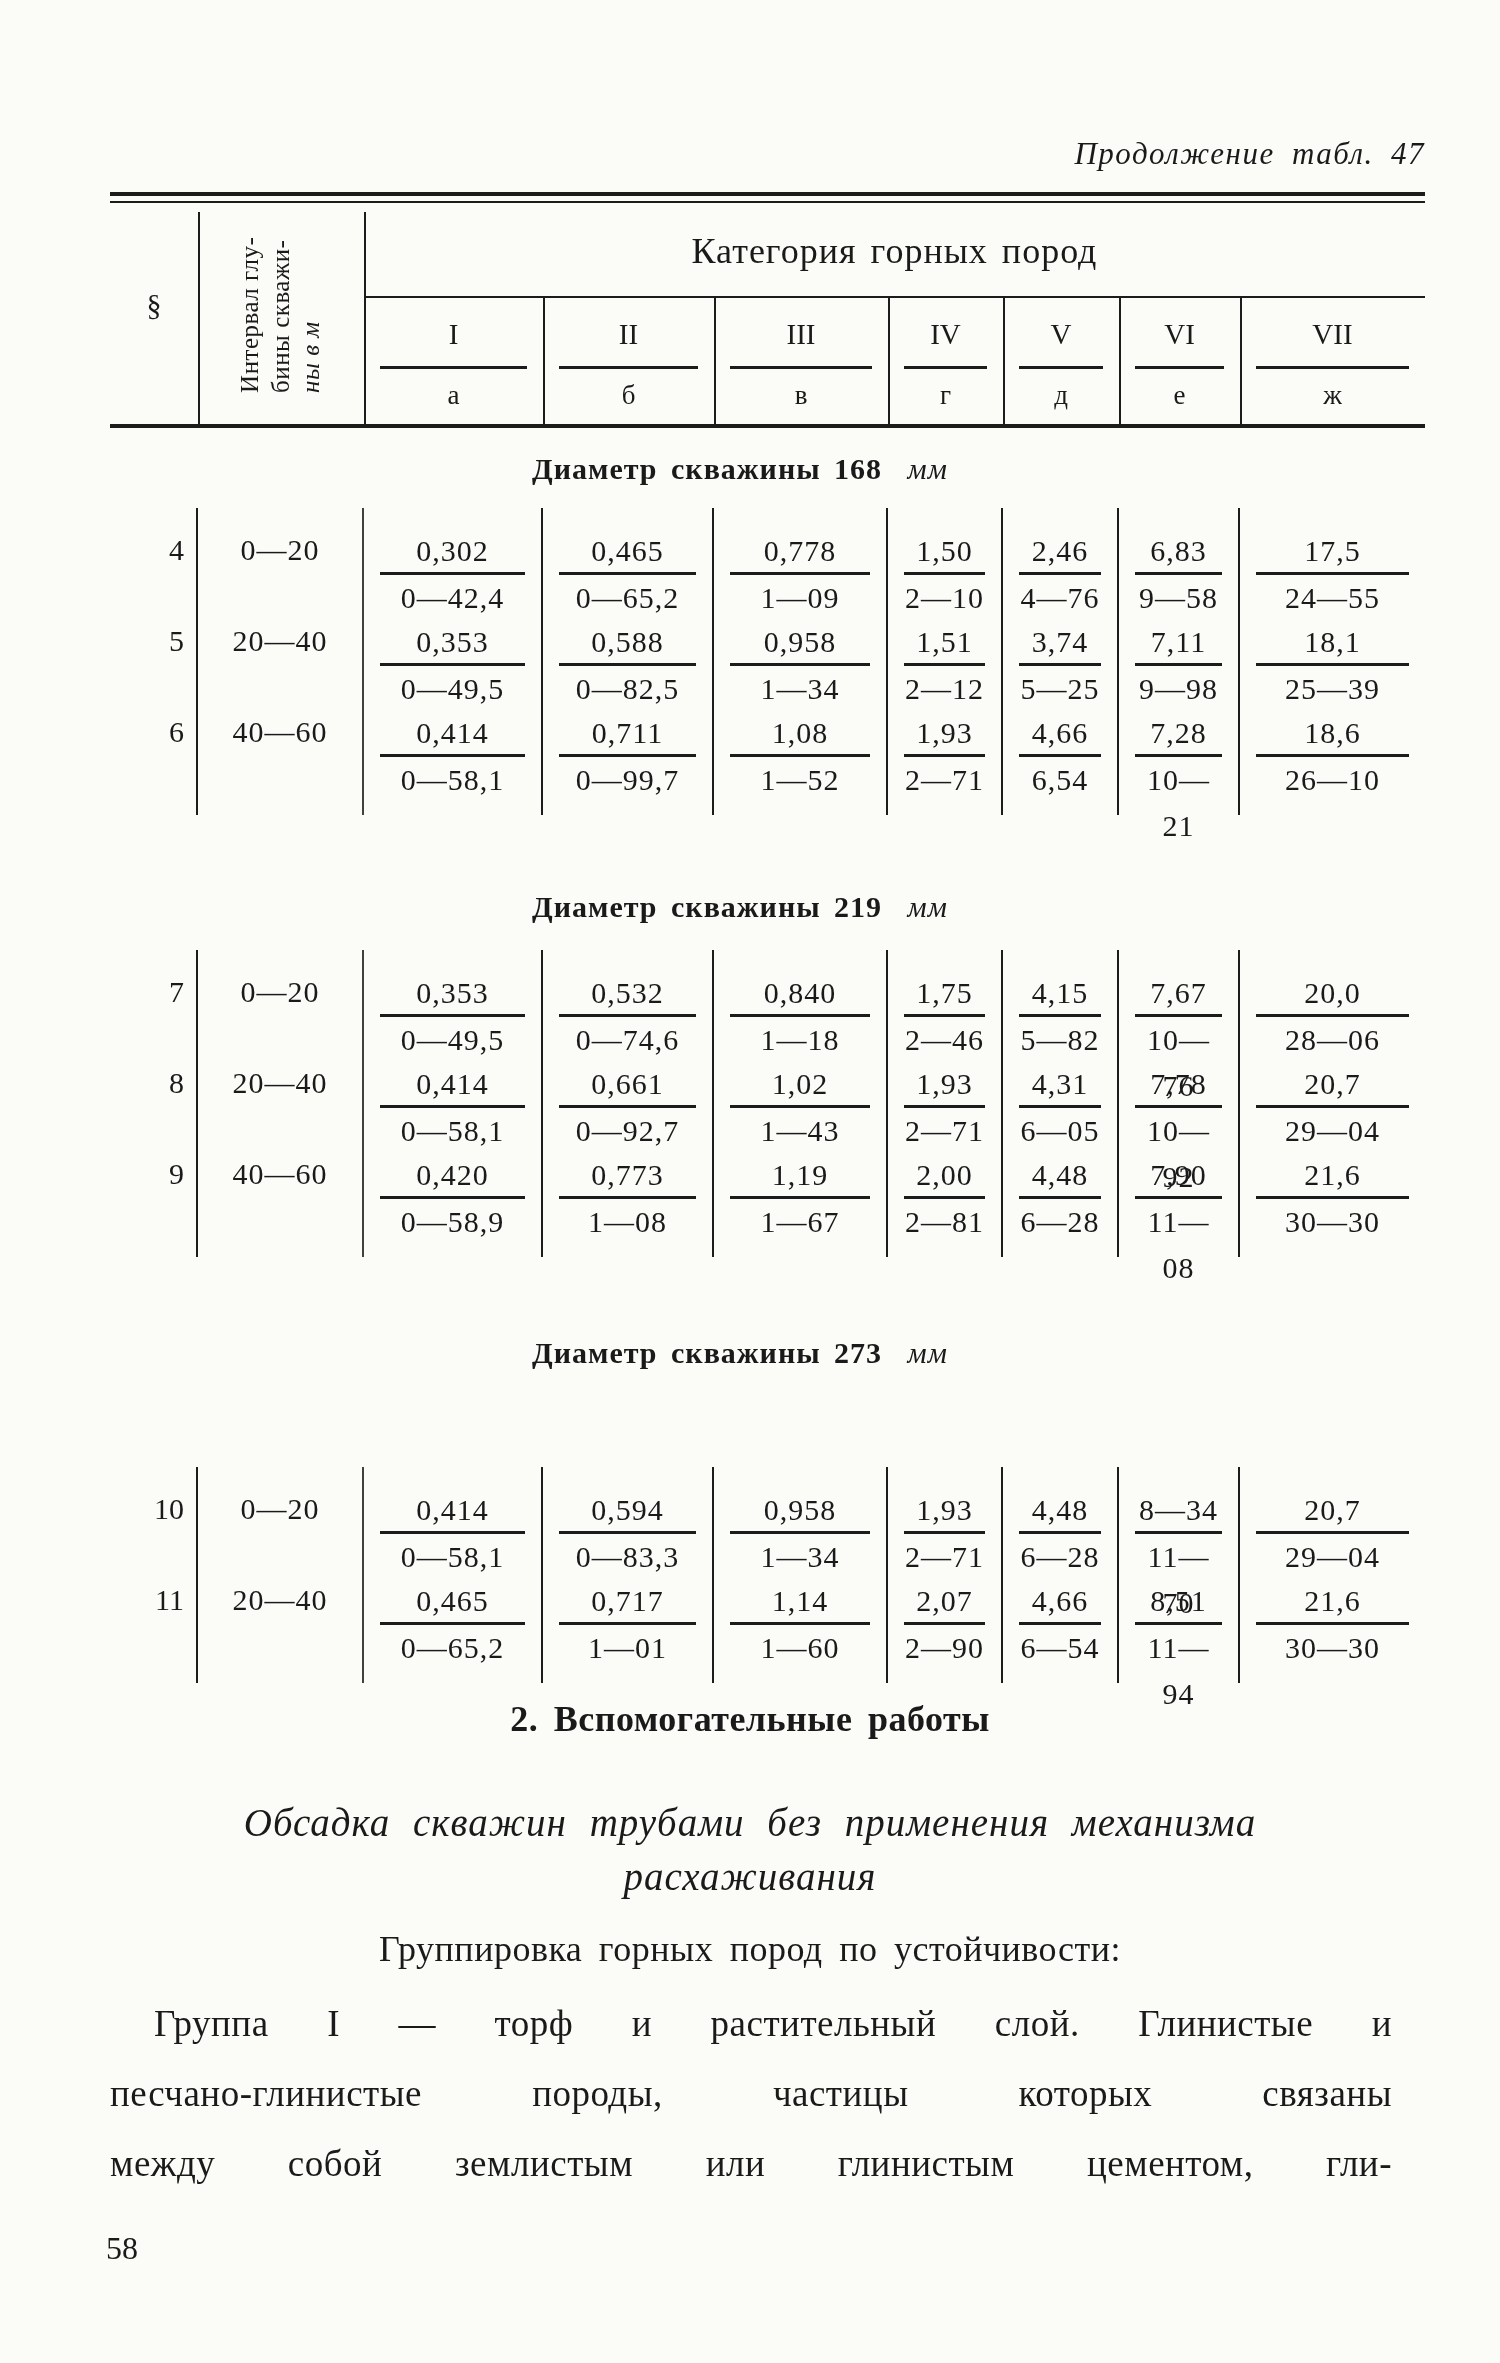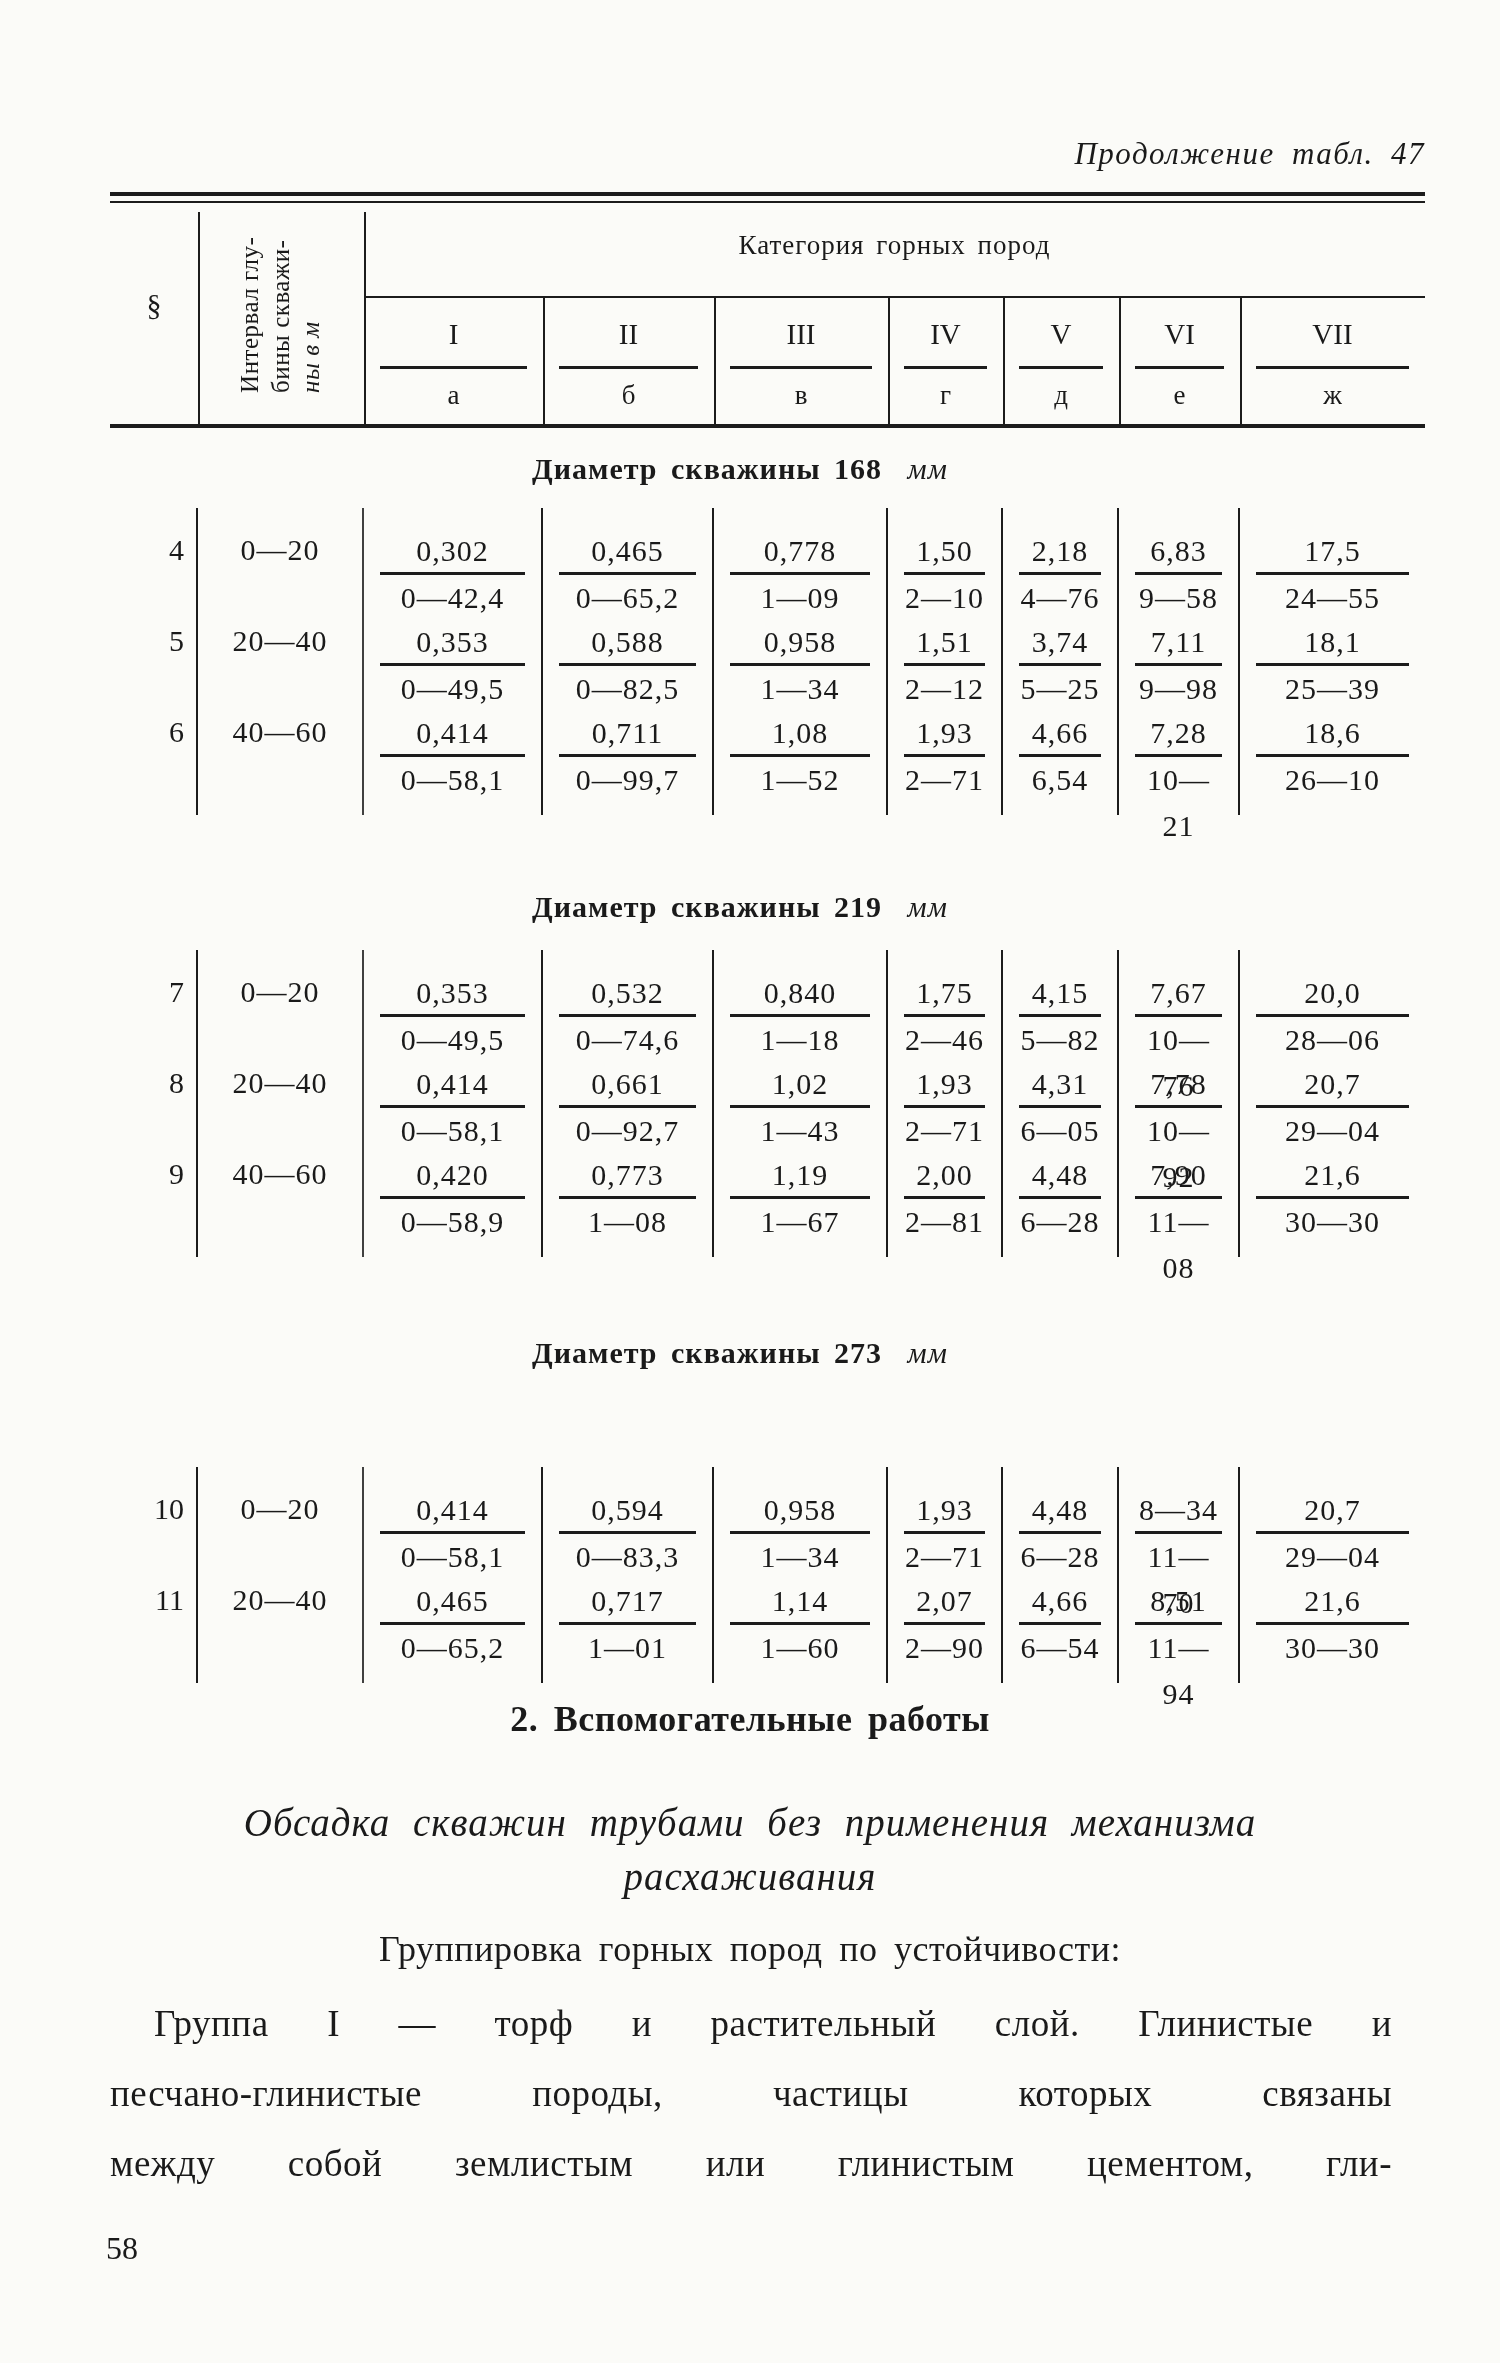--- a/index.html
+++ b/index.html
@@ -20,21 +20,21 @@
 
   
   .thead{position:absolute;left:110px;top:206px;width:1315px;height:222px;}
   .psign{position:absolute;left:0;top:82px;width:88px;text-align:center;font-size:30px;}
   .ivwrap{position:absolute;left:88px;top:0;width:166px;height:218px;
     display:flex;align-items:center;justify-content:center;}
   .ivrot{transform:rotate(-90deg);font-size:25px;line-height:1.22;
     white-space:nowrap;letter-spacing:.5px;text-align:left;}
   .ivrot .u{font-style:italic;}
   .cat{position:absolute;left:254px;top:24px;width:1061px;text-align:center;
-    font-size:27px;letter-spacing:1px;word-spacing:4px;}
+    font-size:36px;letter-spacing:1px;word-spacing:4px;}
   .hn,.hl{position:absolute;text-align:center;font-size:29px;}
   .hn{top:96px;height:64px;line-height:64px;}
   .hl{top:164px;height:54px;line-height:50px;font-size:27px;}
 
   
   .sec-title{
     position:absolute;left:110px;width:1260px;text-align:center;
     font-size:30px;font-weight:bold;letter-spacing:1px;word-spacing:5px;
   }
   .sec-title i{font-weight:normal;margin-left:12px;}
@@ -143,21 +143,21 @@
         </div>
       <div class="bf">
           <div class="fn">0,778</div>
           <div class="fd">1—09</div>
         </div>
       <div class="bf">
           <div class="fn">1,50</div>
           <div class="fd">2—10</div>
         </div>
       <div class="bf">
-          <div class="fn">2,18</div>
+          <div class="fn">2,46</div>
           <div class="fd">4—76</div>
         </div>
       <div class="bf">
           <div class="fn">6,83</div>
           <div class="fd">9—58</div>
         </div>
       <div class="bf lc">
           <div class="fn">17,5</div>
           <div class="fd">24—55</div>
         </div>

